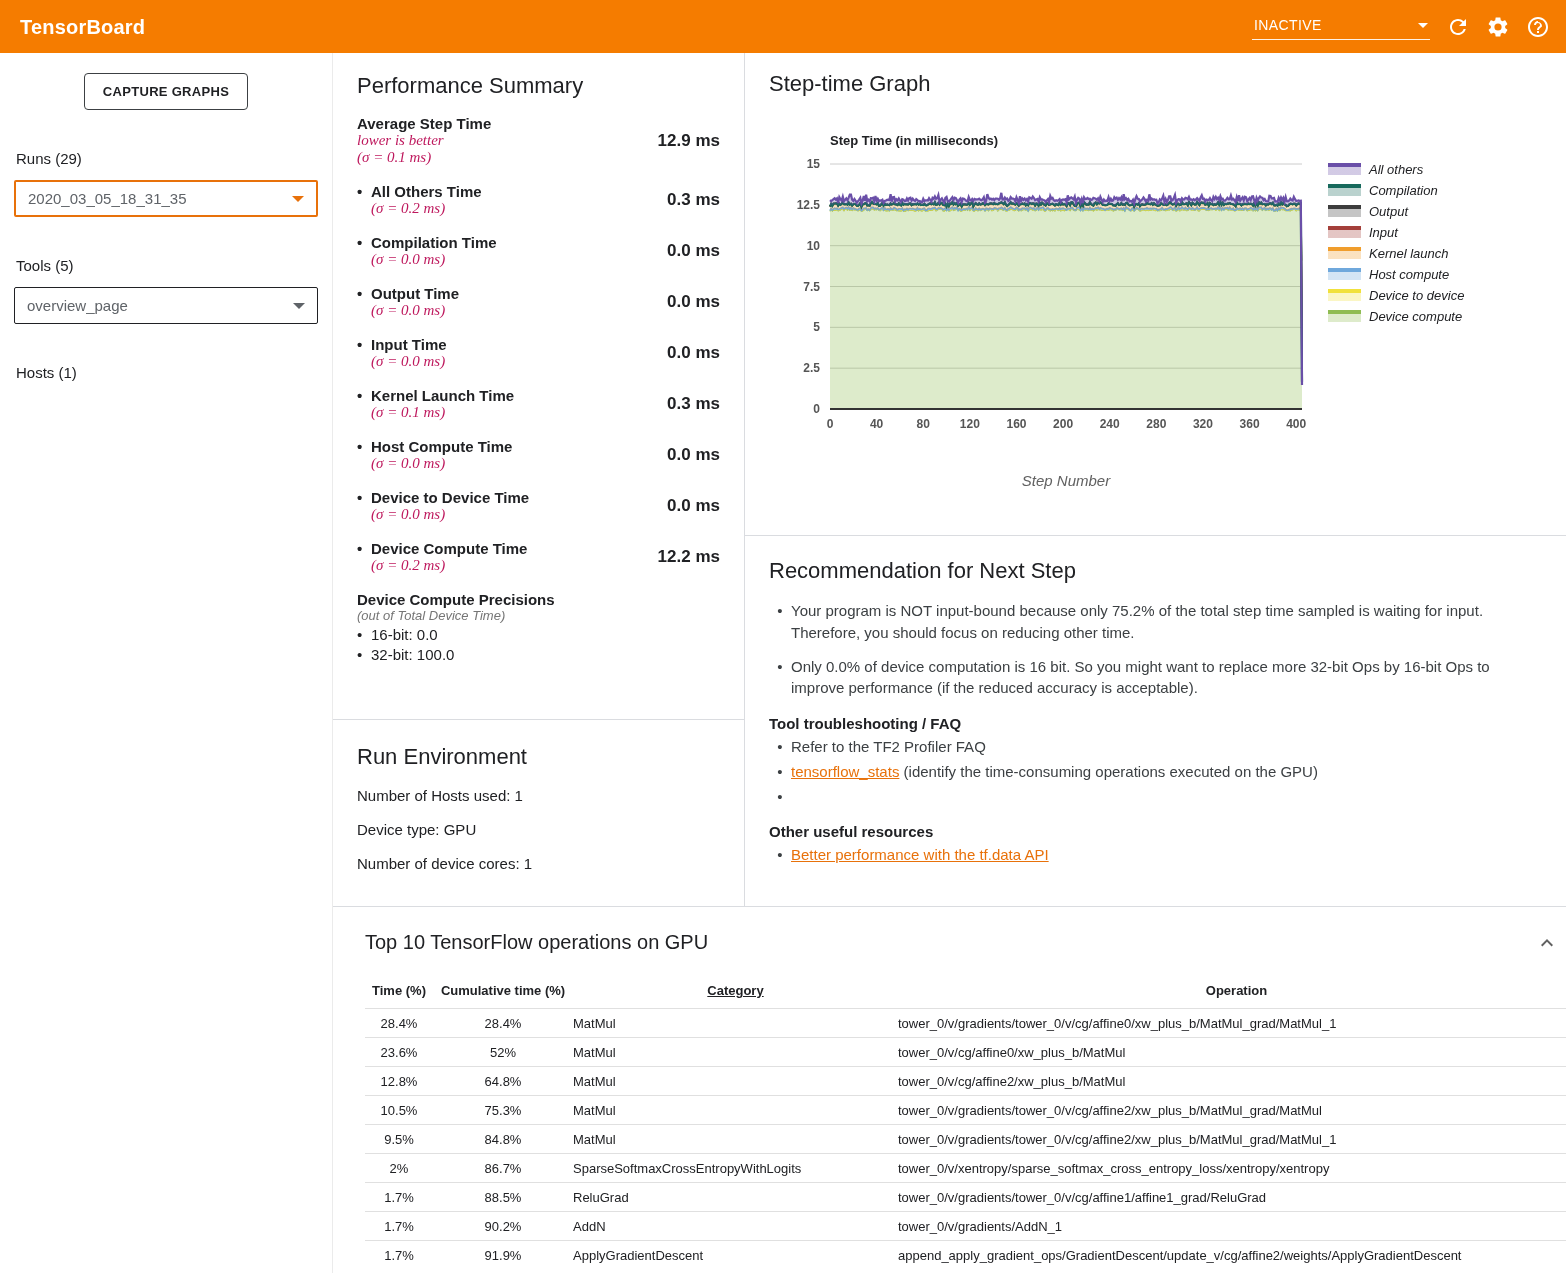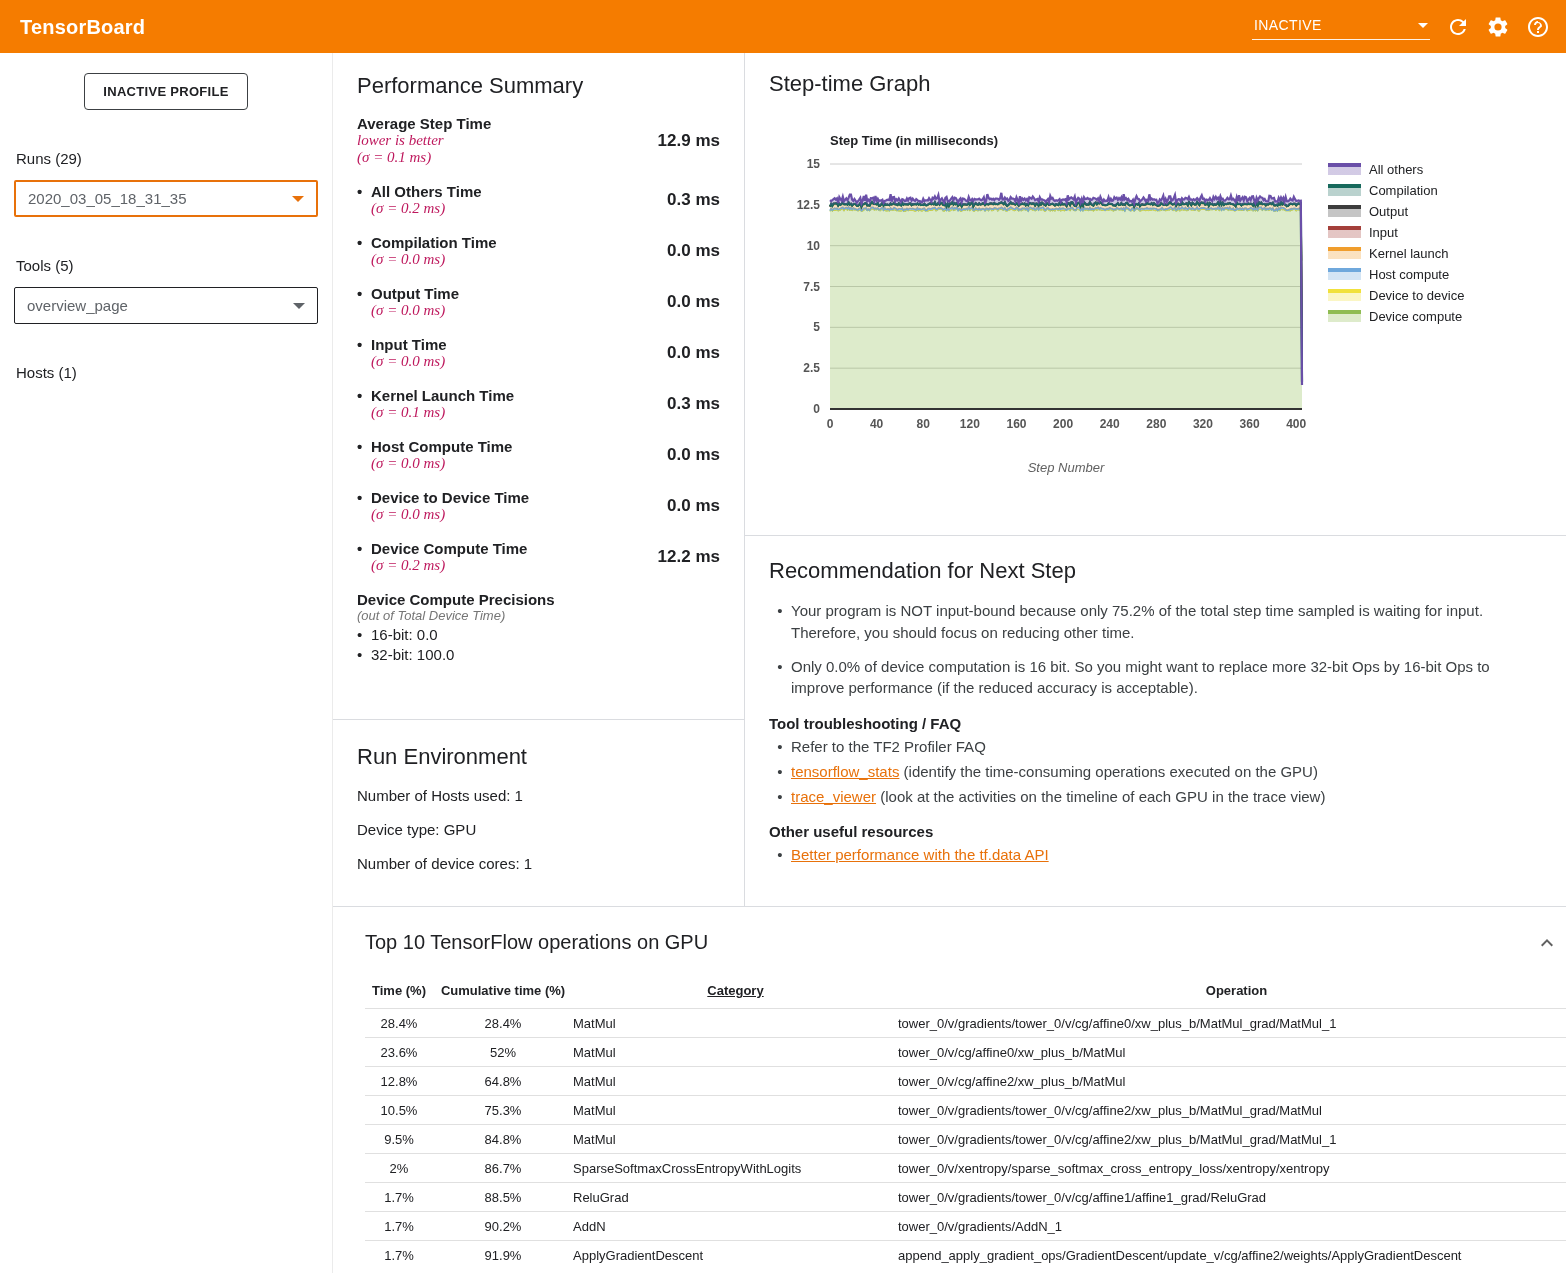--- a/index.html
+++ b/index.html
@@ -65,26 +65,26 @@
   .precisions li::before { content:"•"; display:inline-block; width:14px; }
 
   
   .runenv-sec { height:186px; padding:24px 24px 0 24px; }
   .runenv-line { font-size:15px; margin-top:17px; color:#202124; }
 
   
   .graph-sec { height:483px; border-bottom:1px solid #dadce0; padding:18px 0 0 24px; }
   .chart-title { font-size:13px; font-weight:bold; color:#202124; margin:36px 0 4px 61px; }
   .chart-row { display:flex; }
-  .xaxis-label { font-size:13px; font-style:italic; color:#616161; width:472px; margin-left:61px;
-    text-align:center; margin-top:8px; }
+  .xaxis-label { font-size:15px; font-style:italic; color:#616161; width:472px; margin-left:61px;
+    text-align:center; margin-top:20px; }
   .legend { margin-left:18px; margin-top:10px; display:flex; flex-direction:column; gap:7px; }
   .legend-item { display:flex; align-items:center; gap:8px; height:14px; }
   .legend-swatch { width:33px; height:12px; flex:none; }
-  .legend-label { font-size:13px; color:#202124; white-space:nowrap; }
+  .legend-label { font-size:13px; color:#202124; white-space:nowrap;font-style:italic; }
 
   
   .rec-sec { height:370px; padding:22px 40px 0 24px; }
   .rec-bullets { margin-top:16px; }
   .rec-bullets .rb { display:flex; font-size:15px; line-height:1.45; margin-bottom:12px; color:#3c4043; }
   .rb .dot, .rs-item .dot { width:22px; flex:none; text-align:center; }
   .rec-subhead { font-size:15px; font-weight:bold; margin-top:16px; color:#202124; }
   .rs-item { display:flex; font-size:15px; line-height:1.4; margin-top:4px; color:#3c4043; }
   a.rec-link { color:#e8710a; text-decoration:underline; cursor:pointer; }
 
@@ -130,21 +130,21 @@
       <svg viewBox="0 0 24 24">
           <path d="M11 18h2v-2h-2v2zm1-16C6.48 2 2 6.48 2 12s4.48 10 10 10 10-4.48 10-10S17.52 2 12 2zm0 18c-4.41 0-8-3.59-8-8s3.59-8 8-8 8 3.59 8 8-3.59 8-8 8zm0-14c-2.21 0-4 1.79-4 4h2c0-1.1.9-2 2-2s2 .9 2 2c0 2-3 1.75-3 5h2c0-2.25 3-2.5 3-4 0-2.21-1.79-4-4-4z"></path>
         </svg>
     </div>
   </div>
 </div>
 
 <div class="page">
 
   <div class="sidebar">
-    <button class="capture-btn">INACTIVE PROFILE</button>
+    <button class="capture-btn">CAPTURE GRAPHS</button>
 
     <div class="side-label">Runs (29)</div>
     <div class="select-box focused">
       <span class="sel-val">2020_03_05_18_31_35</span>
       <span class="caret orange"></span>
     </div>
 
     <div class="side-label">Tools (5)</div>
     <div class="select-box">
       <span class="sel-val">overview_page</span>
@@ -349,21 +349,20 @@
               <div class="rs-item">
                 <span class="dot">•</span>
                 <span>Refer to the TF2 Profiler FAQ</span>
               </div>
               <div class="rs-item">
                 <span class="dot">•</span>
                 <span><a class="rec-link">tensorflow_stats</a> (identify the time-consuming operations executed on the GPU)</span>
               </div>
               <div class="rs-item">
                 <span class="dot">•</span>
-                <span><a class="rec-link">trace_viewer</a> (look at the activities on the timeline of each GPU in the trace view)</span>
               </div>
               <div class="rec-subhead">Other useful resources</div>
               <div class="rs-item">
                 <span class="dot">•</span>
                 <span><a class="rec-link">Better performance with the tf.data API</a></span>
               </div>
             </div>
         </div>
       </div>
     </div>

